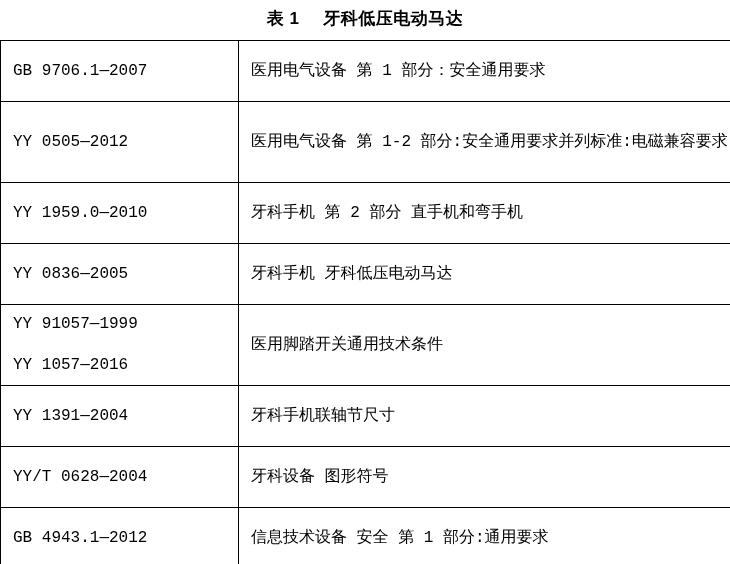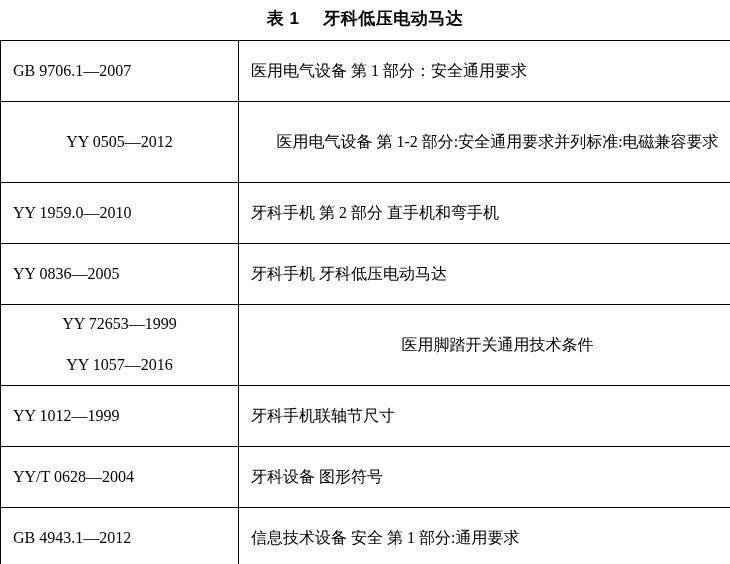--- a/index.html
+++ b/index.html
@@ -37,32 +37,31 @@
     width: 706px;
     margin: 0 auto;
     table-layout: fixed;
   }
   table.std-table td {
     border: 1px solid #000000;
     font-size: 16px;
     line-height: 1.55;
     padding: 7px 12px 7px 12px;
     vertical-align: middle;
-    font-family: Liberation Serif, serif;
+    font-family: Liberation Mono, monospace;
   }
   td.col-code {
     width: 213px;
     white-space: pre-line;
   }
   td.col-name {
     width: 493px;
   }
   .row-tall td {
     height: 66px;
-    text-align: center;
   }
   .row-normal td {
     height: 46px;
   }
   .code-line {
     display: block;
   }
   .code-line + .code-line {
     margin-top: 16px;
   }
@@ -88,25 +87,25 @@
         </tr>
         <tr class="row-normal">
           <td class="col-code"><span class="code-line">YY 1959.0—2010</span></td>
           <td class="col-name">牙科手机  第 2 部分  直手机和弯手机</td>
         </tr>
         <tr class="row-normal">
           <td class="col-code"><span class="code-line">YY 0836—2005</span></td>
           <td class="col-name">牙科手机  牙科低压电动马达</td>
         </tr>
         <tr class="row-tall">
-          <td class="col-code"><span class="code-line">YY 72653—1999</span><span class="code-line">YY 1057—2016</span></td>
+          <td class="col-code"><span class="code-line">YY 91057—1999</span><span class="code-line">YY 1057—2016</span></td>
           <td class="col-name">医用脚踏开关通用技术条件</td>
         </tr>
         <tr class="row-normal">
-          <td class="col-code"><span class="code-line">YY 1012—1999</span></td>
+          <td class="col-code"><span class="code-line">YY 1391—2004</span></td>
           <td class="col-name">牙科手机联轴节尺寸</td>
         </tr>
         <tr class="row-normal">
           <td class="col-code"><span class="code-line">YY/T 0628—2004</span></td>
           <td class="col-name">牙科设备  图形符号</td>
         </tr>
         <tr class="row-normal">
           <td class="col-code"><span class="code-line">GB 4943.1—2012</span></td>
           <td class="col-name">信息技术设备  安全  第 1 部分:通用要求</td>
         </tr>

